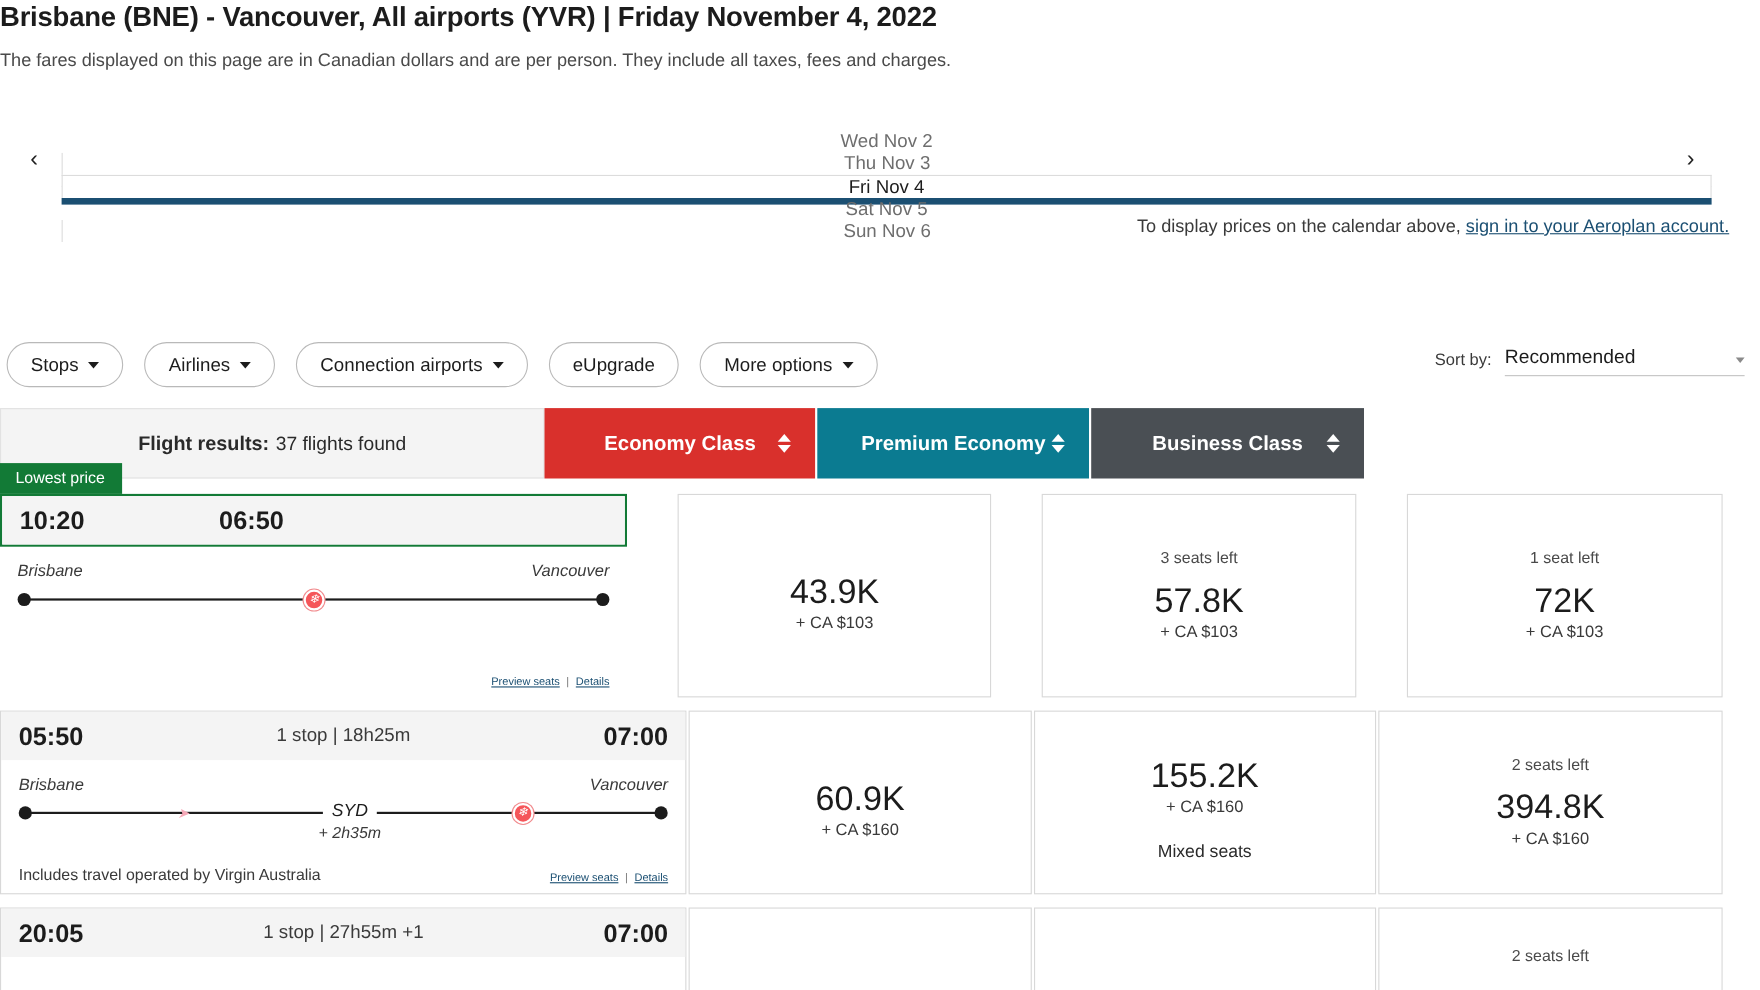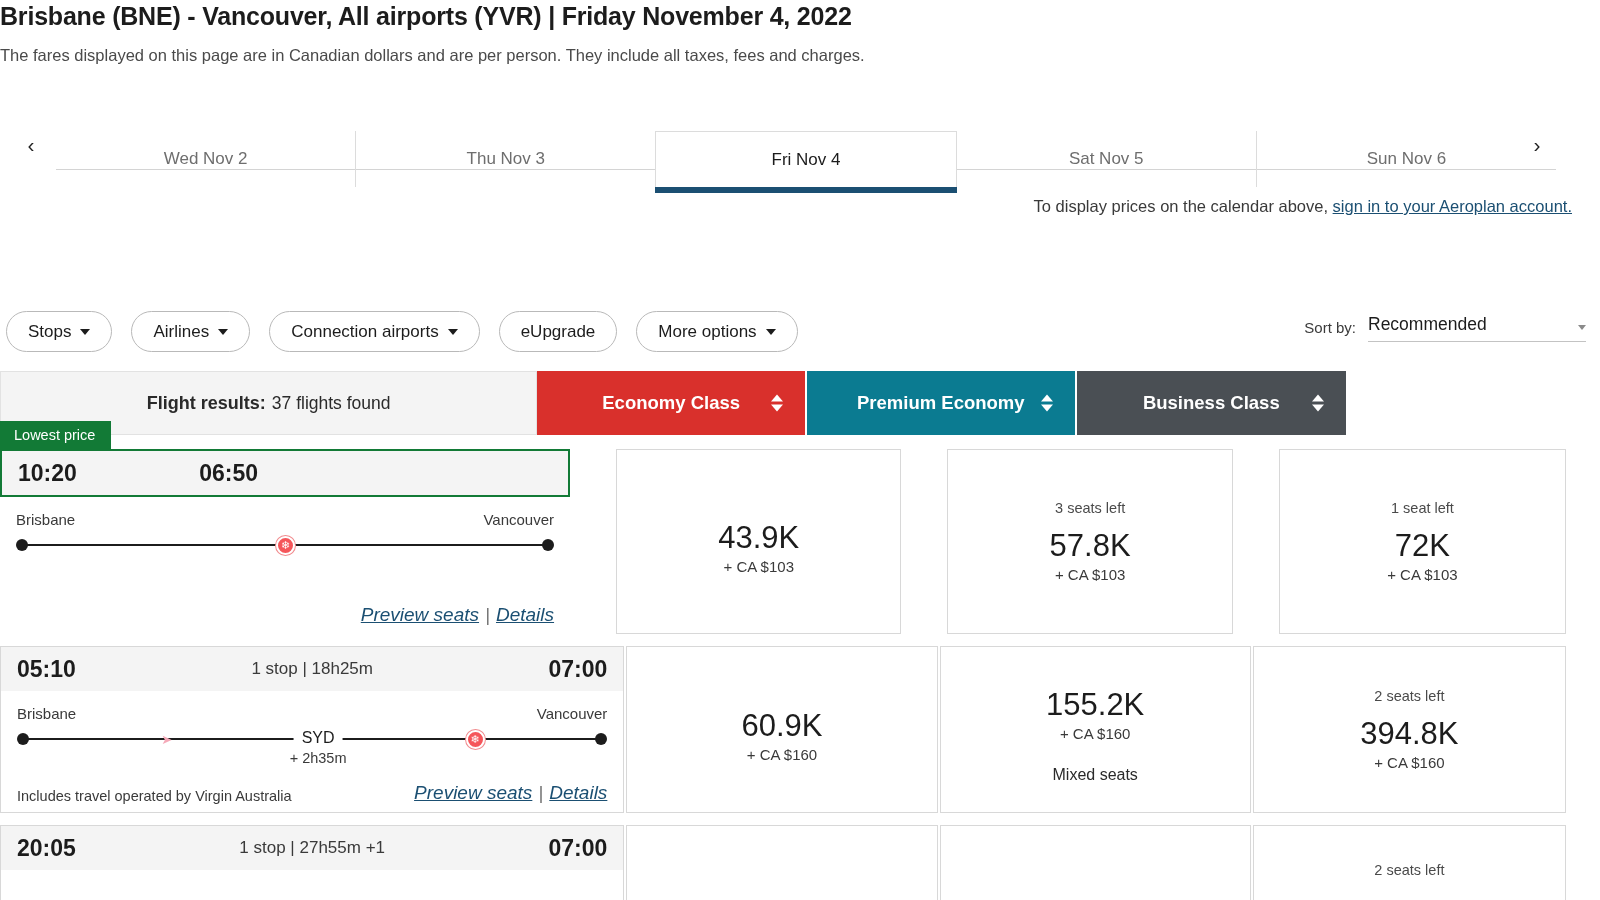--- a/index.html
+++ b/index.html
@@ -44,23 +44,24 @@
     font-size: 21px;
     color: #1f1f1f;
     cursor: pointer;
     user-select: none;
   }
   .date-arrow.prev { left: 12px; }
   .date-arrow.next { left: 1518px; }
 
   .date-tabs {
     position: absolute;
-    left: 56px; top: 131px;
+    left: 56px; top: 119px;
     width: 1500px; height: 56px;
     display: flex;
+    flex-direction: column;
   }
   .date-tab {
     flex: 1 1 0;
     position: relative;
     display: flex; align-items: center; justify-content: center;
     font-size: 17px;
     color: #6e6e6e;
     border-left: 1px solid #dcdcdc;
     cursor: pointer;
     background: transparent;
@@ -152,21 +153,21 @@
     width: 0; height: 0;
     border-left: 4px solid transparent;
     border-right: 4px solid transparent;
     border-top: 5px solid #8a8a8a;
   }
 
   
   .results-header {
     position: absolute;
     left: 0px; top: 371px;
-    width: 1346px; height: 64px;
+    width: 1240px; height: 64px;
     display: flex;
     justify-content: center;
   }
   .results-count {
     width: 626px;
     background: #f4f4f4;
     border: 1px solid #e2e2e2;
     display: flex; align-items: center; justify-content: center;
     font-size: 17.5px;
     color: #2a2a2a;
@@ -319,21 +320,21 @@
   .itin-footer {
     display: flex; align-items: flex-end; justify-content: space-between;
     padding: 0 16px 8px 16px;
     min-height: 30px;
   }
   .operated-by {
     font-size: 14.5px;
     color: #3a3a3a;
     white-space: nowrap;
   }
-  .links { margin-left: auto; font-size: 19px; white-space: nowrap; font-style: italic; }
+  .links { margin-left: auto; font-size: 10px; white-space: nowrap; }
   .links a {
     color: #1b4f72;
     text-decoration: underline;
     cursor: pointer;
   }
   .links .sep { color: #777; text-decoration: none; padding: 0 6px; }
 
   .price-cell {
     position: relative;
     background: #ffffff;
@@ -366,21 +367,21 @@
     color: #2a2a2a;
     margin-top: 24px;
   }
 
   
   .row-h1 { height: 185px; gap: 44px; }
   .row-h2 { height: 167px; }
   .row-h3 { height: 90px; }
 
   .itinerary.tall { display: flex; flex-direction: column; }
-  .itinerary.tall .itin-body { flex: 1; }
+  .itinerary.tall .itin-body { flex: 1; font-style: italic; }
 </style>
 </head>
 <body>
 
 <div class="page">
 
   <div class="page-title">Brisbane (BNE) - Vancouver, All airports (YVR)  |  Friday November 4, 2022</div>
   <div class="fare-note">The fares displayed on this page are in Canadian dollars and are per person. They include all taxes, fees and charges.</div>
 
   <div class="date-arrow prev">‹</div>
@@ -497,21 +498,21 @@
       <div class="price-cell business">
         <span class="seats-left">1 seat left</span>
         <span class="price-main">72K</span>
         <span class="price-sub">+ CA $103</span>
       </div>
     </div>
 
     <div class="flight-row row-h2">
       <div class="itinerary tall">
         <div class="time-bar">
-          <span class="time-dep">05:10</span>
+          <span class="time-dep">05:50</span>
           <span class="time-mid">1 stop | 18h25m</span>
           <span class="time-arr">07:00</span>
         </div>
         <div class="itin-body">
           <div class="route-labels">
             <span>Brisbane</span>
             <span>Vancouver</span>
           </div>
           <div class="route-line">
             <span class="bar"></span>

